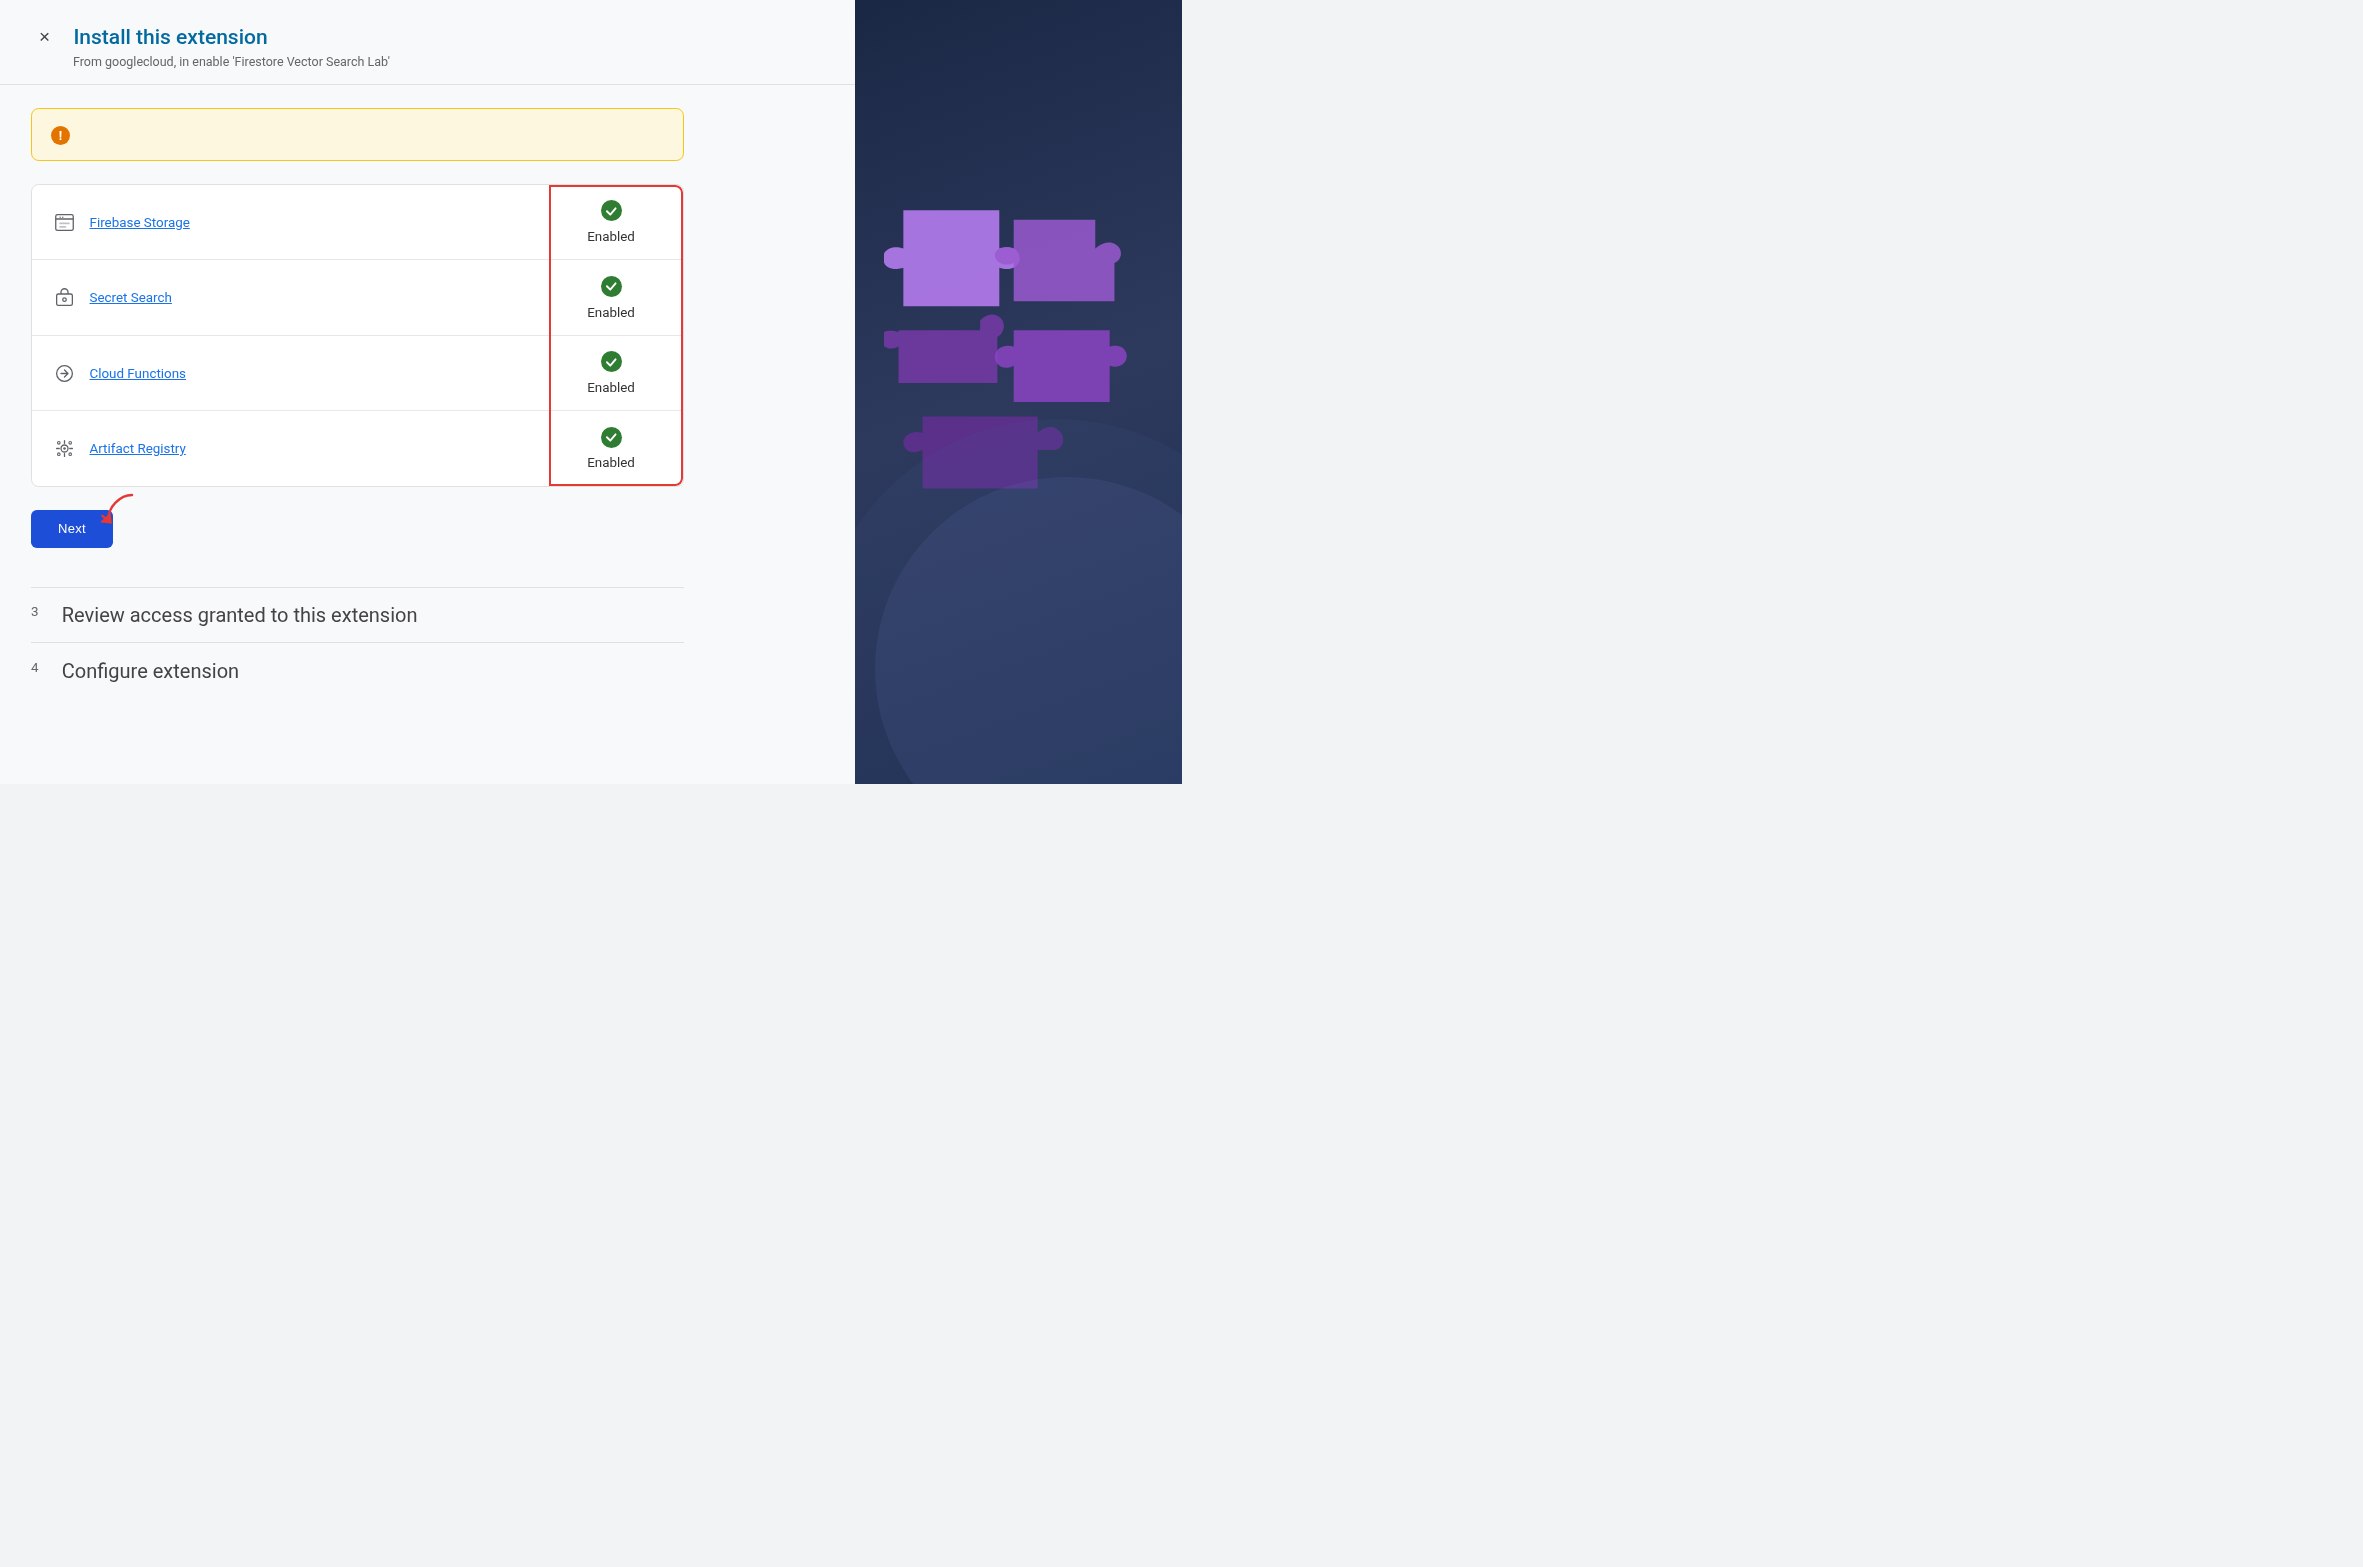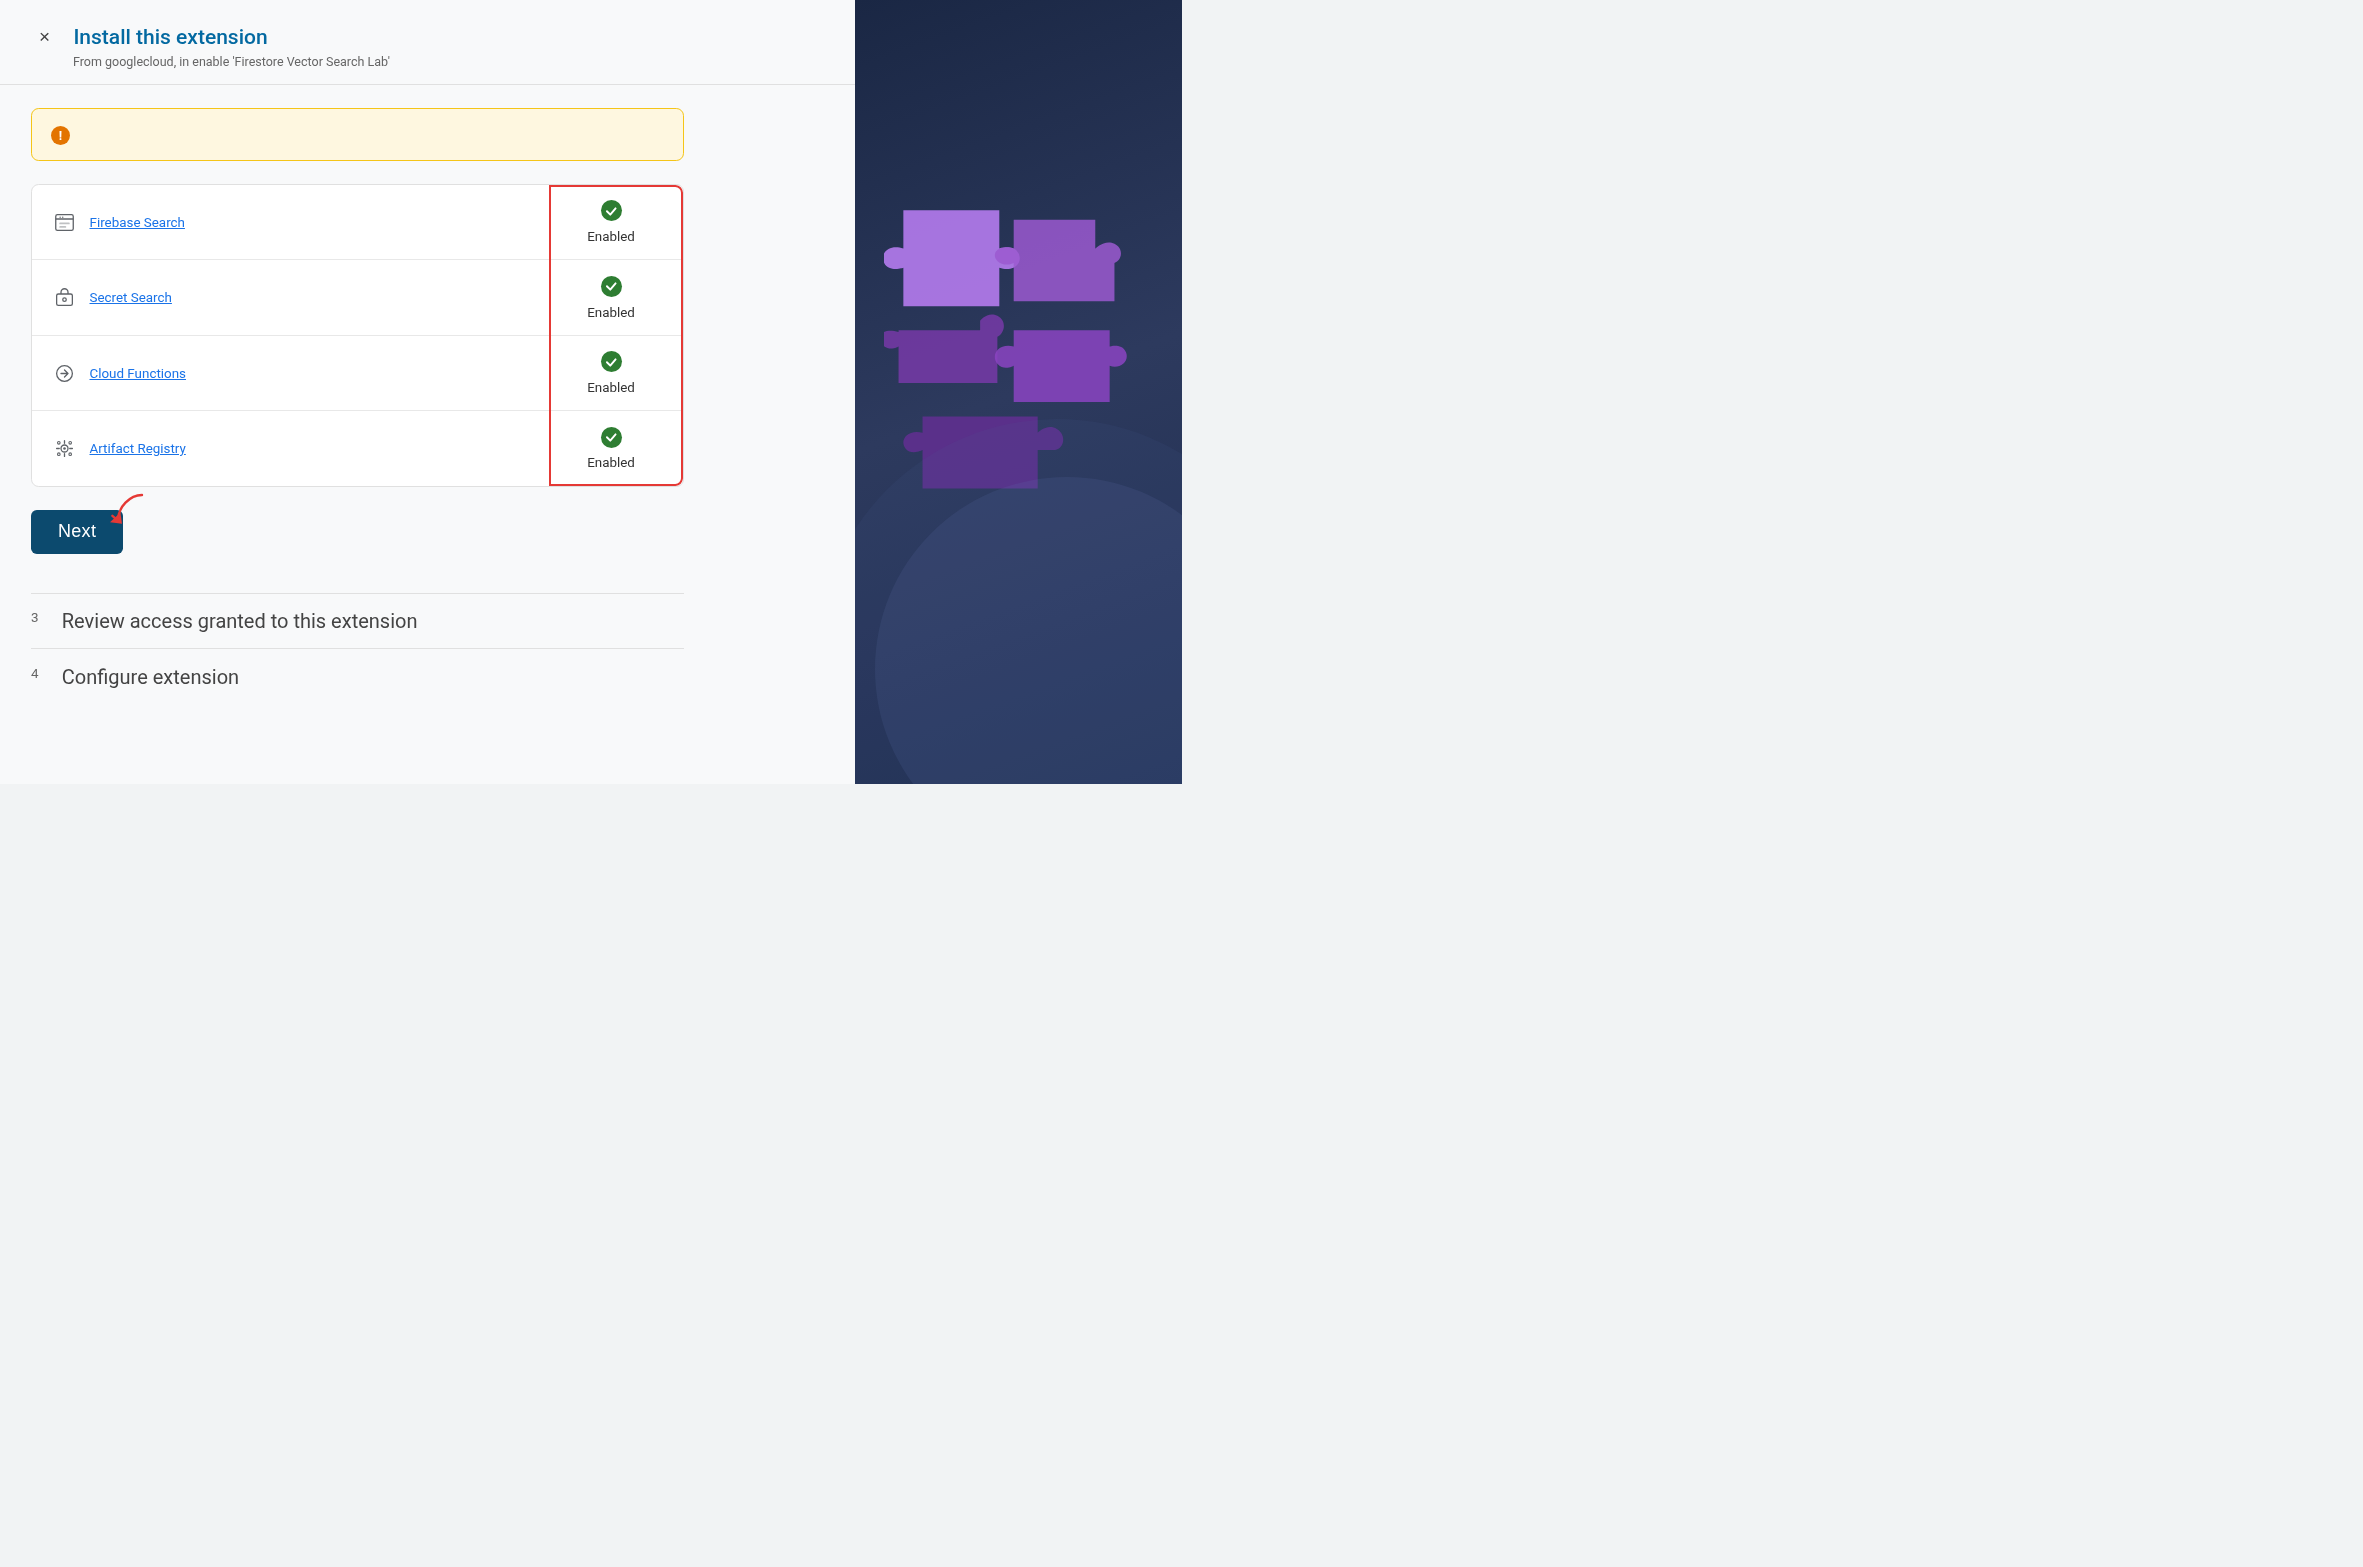--- a/index.html
+++ b/index.html
@@ -190,26 +190,26 @@
     }
 
     
     .button-area {
       margin-bottom: 31px;
       position: relative;
       display: inline-block;
     }
 
     .next-btn {
-      background: #0c4a6e;
+      background: #1d4ed8;
       color: white;
       border: none;
       border-radius: 5.8px;
       padding: 11.5px 27px;
-      font-size: 18px;
+      font-size: 13px;
       font-weight: 500;
       cursor: pointer;
       letter-spacing: 0.3px;
       text-align: center;
     }
 
     
     .arrow-annotation {
       position: absolute;
       top: -23px;
@@ -306,21 +306,21 @@
             <div class="service-icon">
               <svg width="21" height="21" viewBox="0 0 24 24" fill="none">
                 <rect x="2" y="3" width="20" height="18" rx="2" stroke="#5f6368" stroke-width="1.5" fill="none"></rect>
                 <path d="M2 8h20" stroke="#5f6368" stroke-width="1.5"></path>
                 <path d="M7 6h.01" stroke="#5f6368" stroke-width="1.5" stroke-linecap="round"></path>
                 <path d="M10 6h.01" stroke="#5f6368" stroke-width="1.5" stroke-linecap="round"></path>
                 <rect x="6" y="12" width="12" height="2" rx="1" fill="#5f6368" opacity="0.4"></rect>
                 <rect x="6" y="16" width="8" height="2" rx="1" fill="#5f6368" opacity="0.4"></rect>
               </svg>
             </div>
-            <span class="service-name">Firebase Search</span>
+            <span class="service-name">Firebase Storage</span>
           </div>
           <div class="service-status">
             <div class="check-circle">
               <svg viewBox="0 0 13 13" fill="none">
                 <path d="M2 6.5L5.5 10L11 3.5" stroke="white" stroke-width="2" stroke-linecap="round" stroke-linejoin="round"></path>
               </svg>
             </div>
             <span class="status-text">Enabled</span>
           </div>
         </div>

